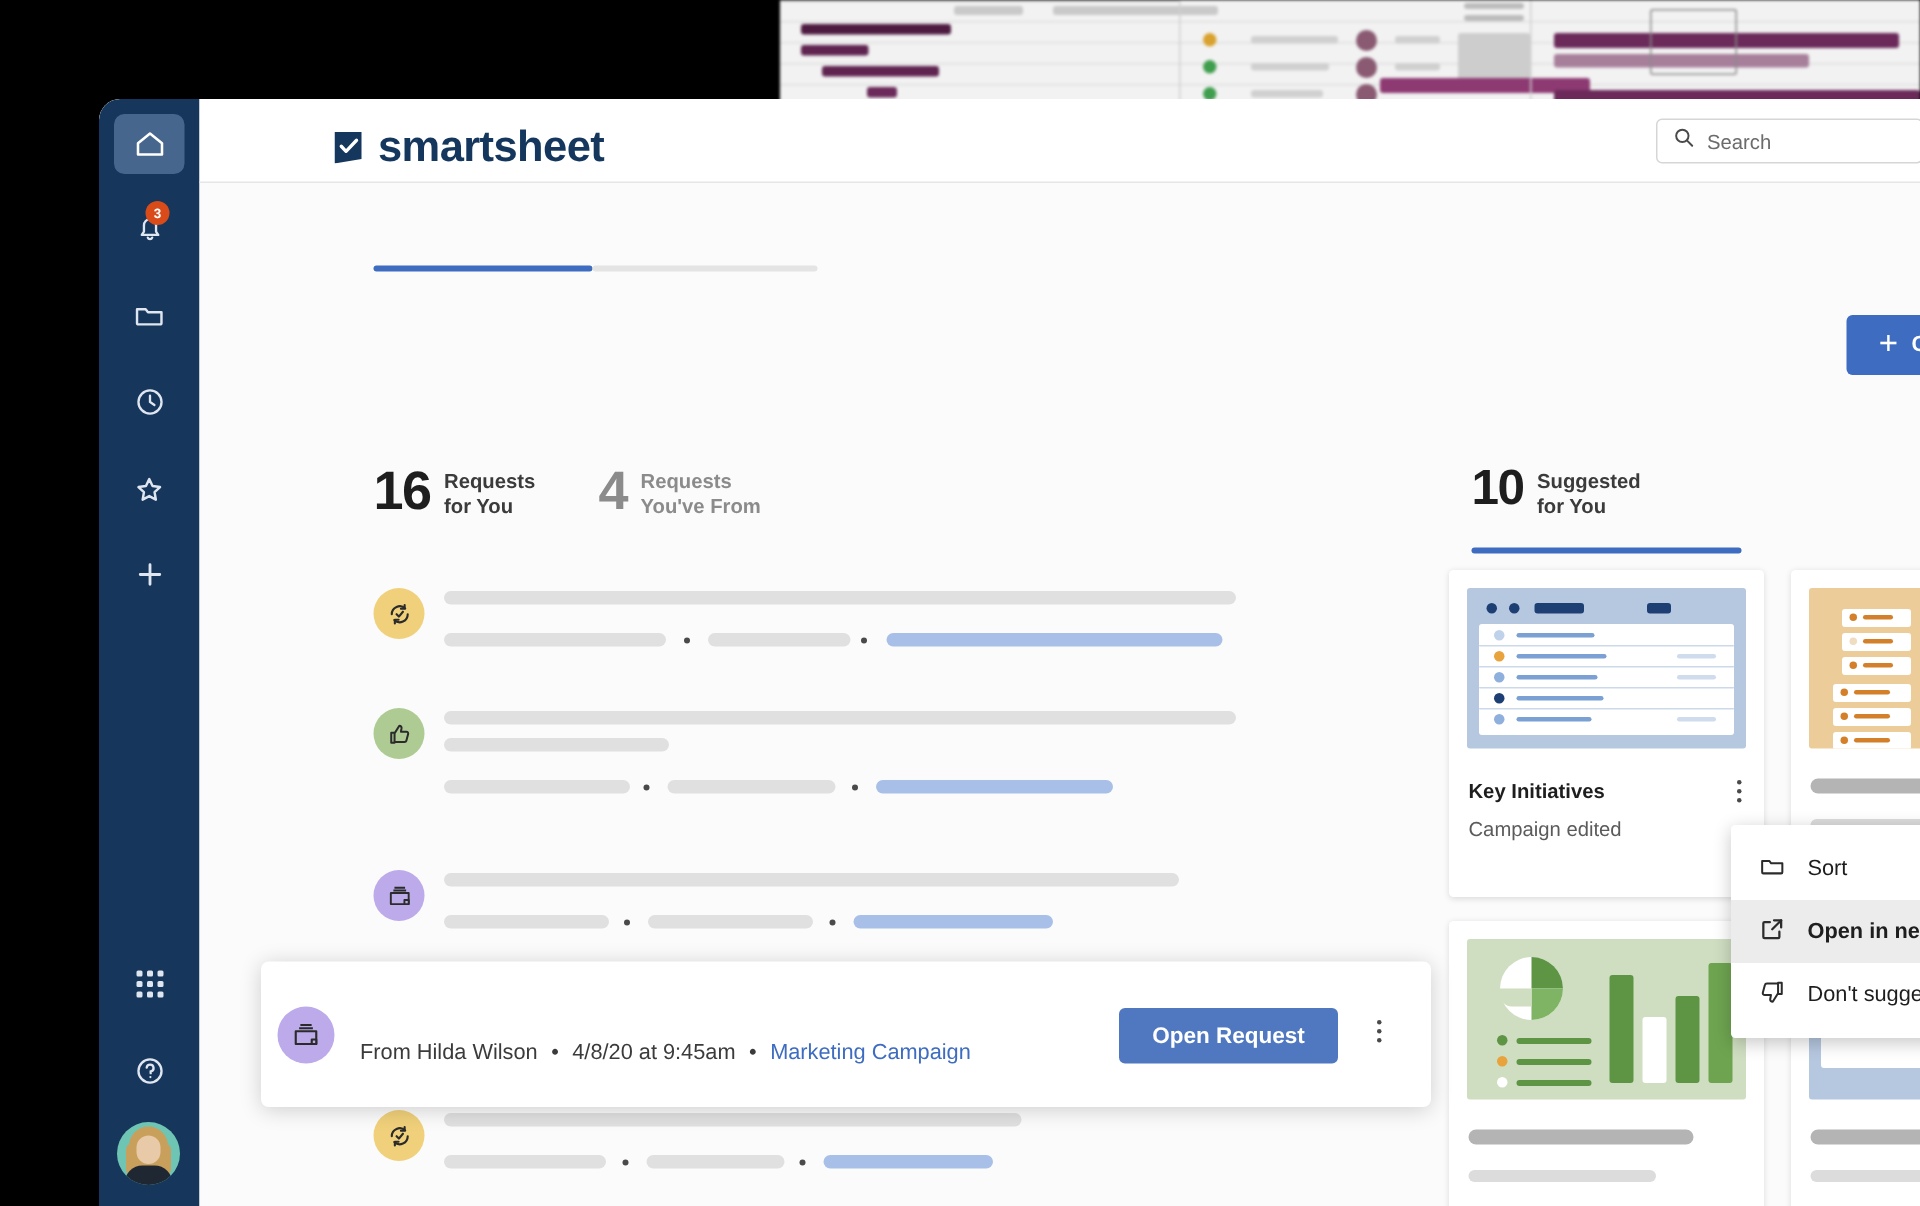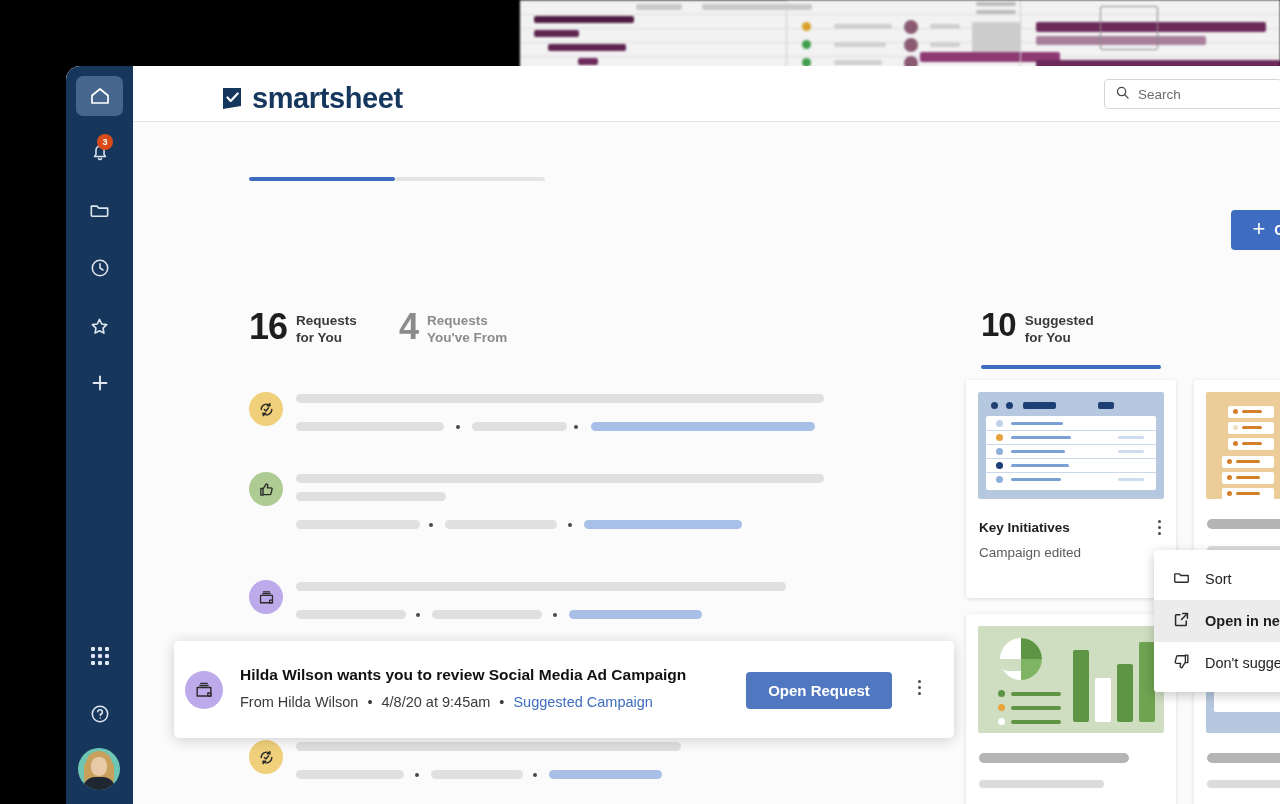--- a/index.html
+++ b/index.html
@@ -533,27 +533,26 @@
       </div>
 
       <div class="toast" style="left:41px;top:519px">
         <div class="toast-icon">
           <svg width="20" height="20" viewBox="0 0 24 24" fill="none" stroke="#2b2b2b" stroke-width="1.7" stroke-linejoin="round">
               <path d="M7.5 4h9M6.5 6.6h11"></path>
               <path d="M3.8 9h16.4v10.2H3.8z"></path>
               <path d="M16.6 15.6h3.6v3.6h-3.6z" fill="#bcaaea"></path>
             </svg>
         </div>
-        <div class="toast-title">Hilda Wilson wants you to review Social Media Ad Campaign</div>
         <div class="toast-meta">
           <span>From Hilda Wilson</span>
           <span class="sep">•</span>
           <span>4/8/20 at 9:45am</span>
           <span class="sep">•</span>
-          <span class="toast-link">Suggested Campaign</span>
+          <span class="toast-link">Marketing Campaign</span>
         </div>
         <div class="toast-btn">
           <span>Open Request</span>
         </div>
         <div class="kebab toast-kebab">
             <i></i>
             <i></i>
             <i></i>
           </div>
       </div>

